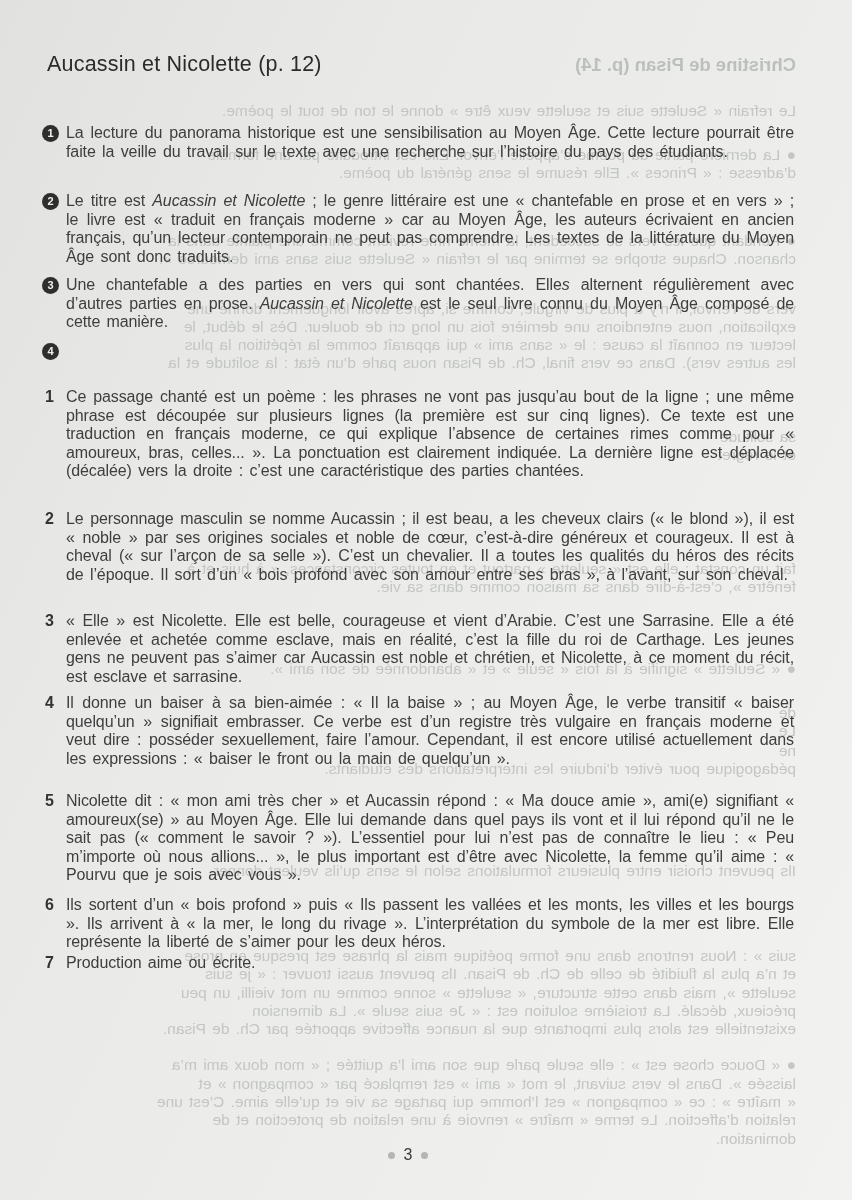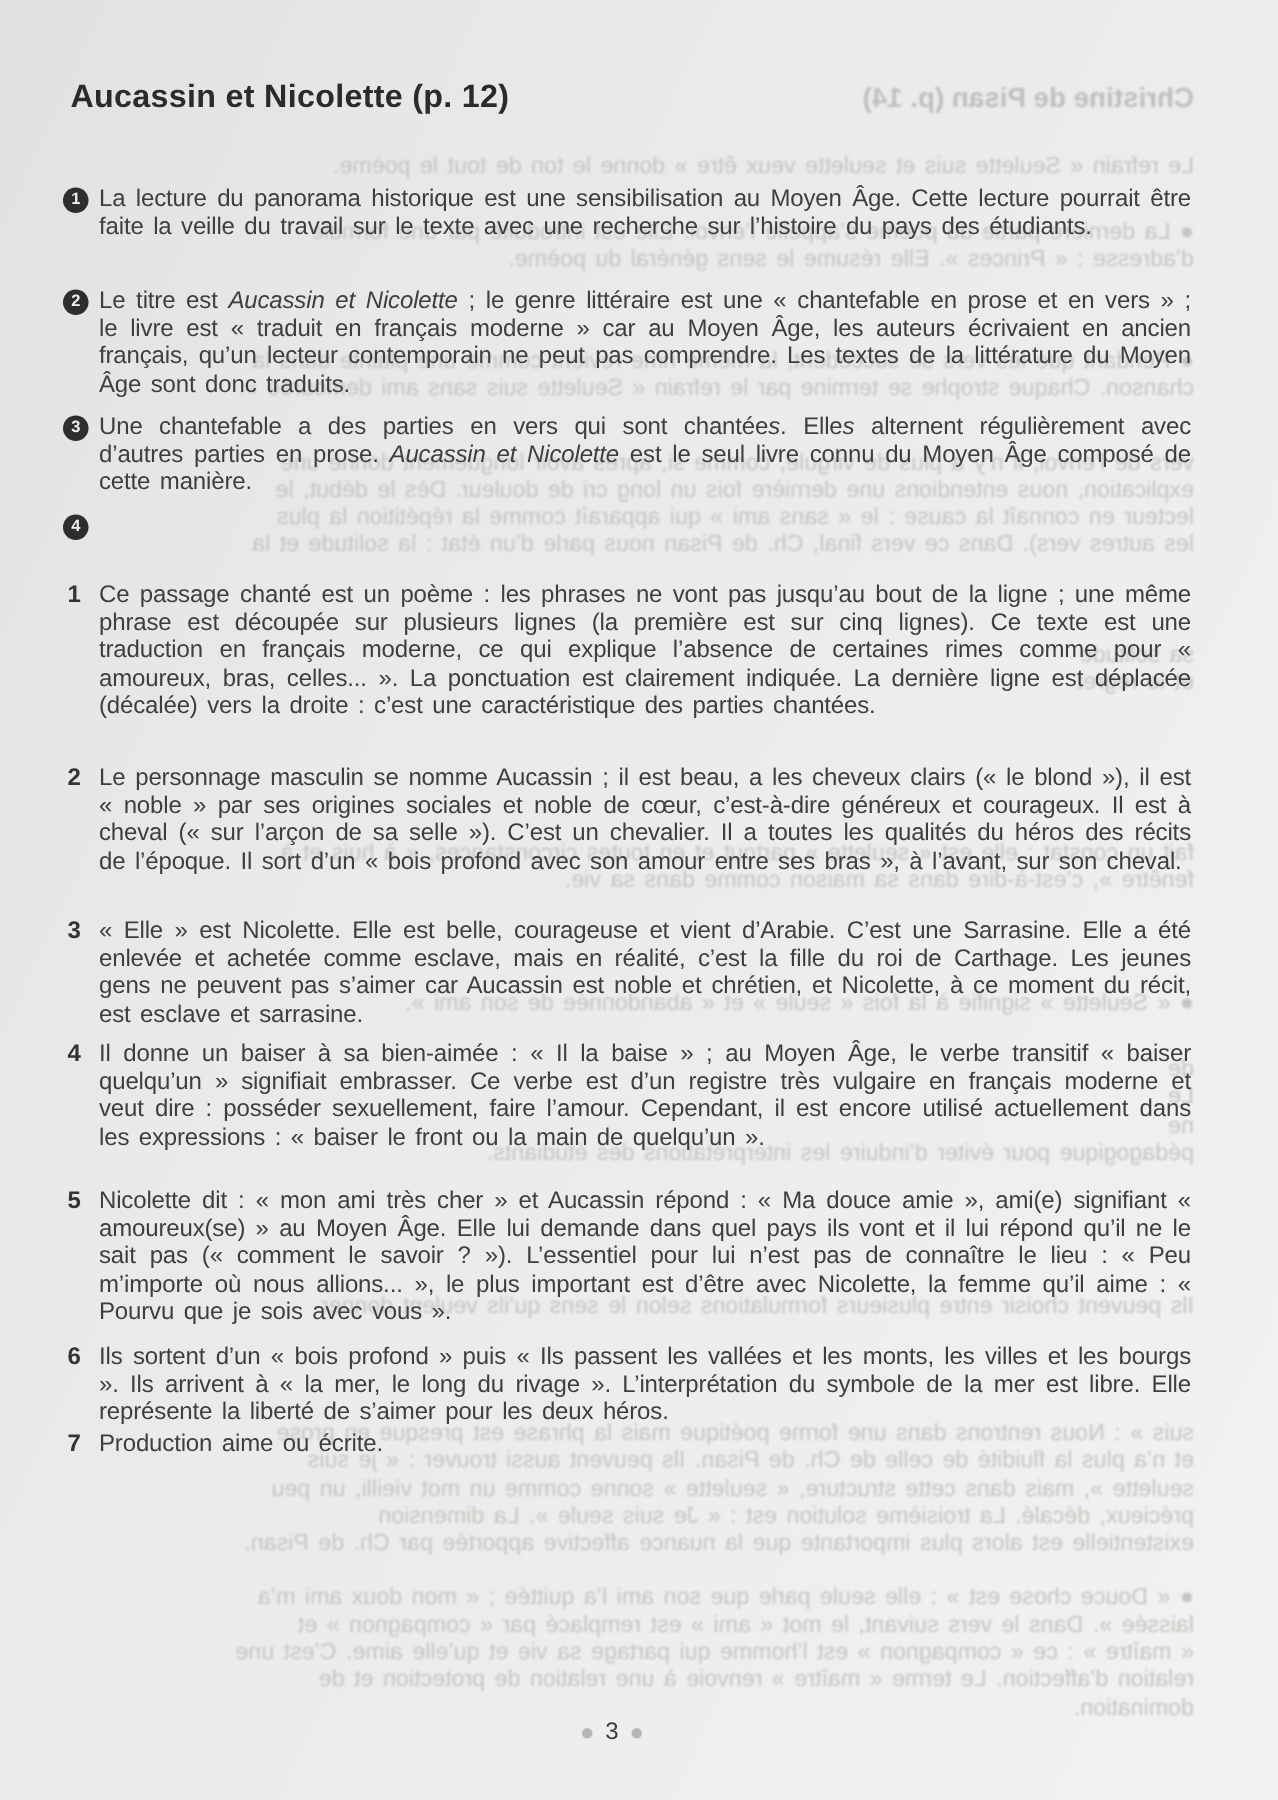--- a/index.html
+++ b/index.html
@@ -23,21 +23,21 @@
     word-spacing:2px;
   }
   .bleed-header{
     position:absolute;left:56px;width:740px;top:54px;
     transform:scaleX(-1);
     color:#bcc0bc;font-weight:bold;font-size:18.5px;text-align:left;
   }
   
   .title{
     position:absolute;left:47px;top:52px;margin:0;
-    font-size:21.5px;font-weight:bold;color:#2b2b2b;letter-spacing:0.2px;
+    font-size:21.5px;font-weight:normal;color:#2b2b2b;letter-spacing:0.2px;
   }
   .para{
     position:absolute;left:66px;width:728px;
     font-size:16px;line-height:18.5px;
     text-align:justify;word-spacing:2px;letter-spacing:-0.1px;
   }
   .para .txt{display:inline;}
   .cnum{
     position:absolute;left:-24px;top:1px;
     width:17px;height:17px;border-radius:50%;

